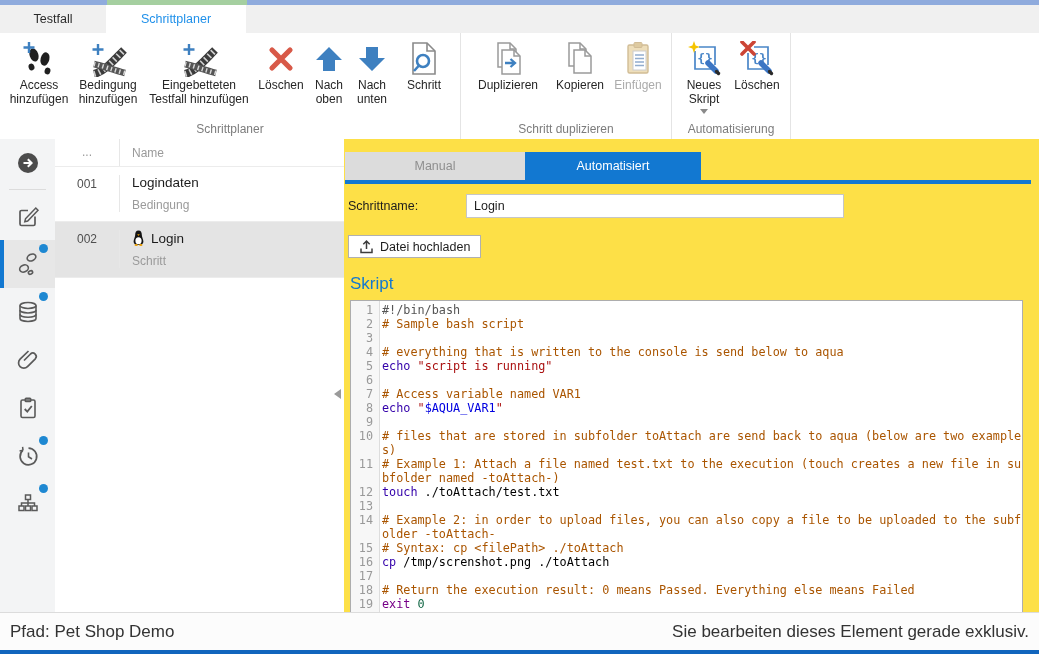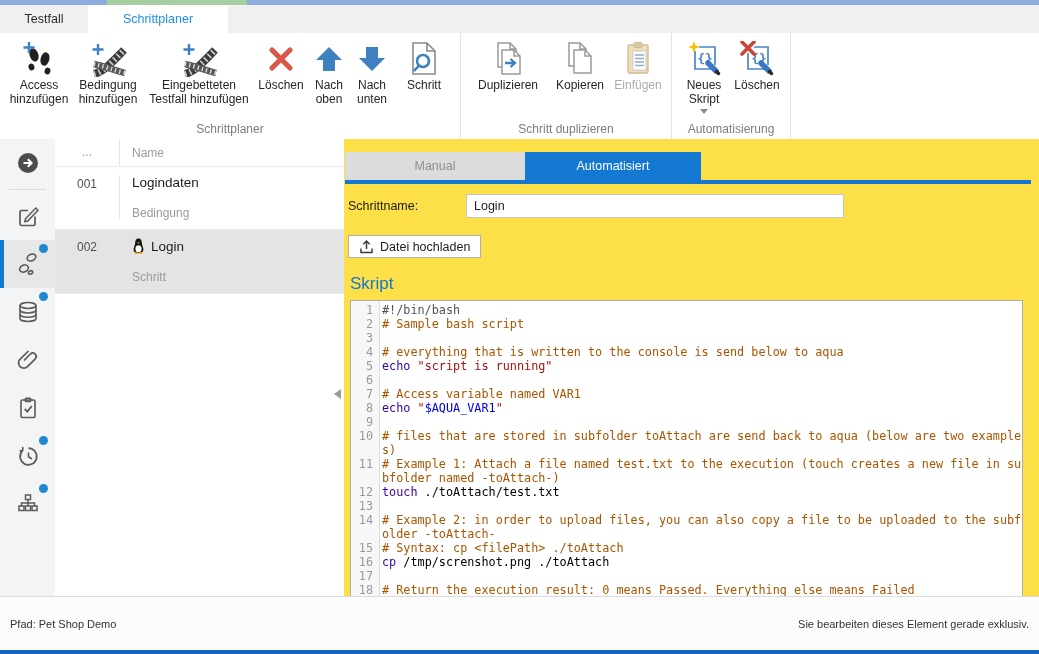--- a/index.html
+++ b/index.html
@@ -7,21 +7,21 @@
        font-family:"Liberation Sans",sans-serif;color:#1f1f1f;-webkit-font-smoothing:antialiased}
   svg{display:block}
 
   
   .topstrip{position:absolute;top:0;left:0;right:0;height:5px;background:#8fabdd}
   .topstrip .green{position:absolute;left:107px;width:140px;top:0;bottom:0;background:#a5cfa0}
 
   
   .tabbar{position:absolute;top:5px;left:0;right:0;height:28px;background:#f0f0f0;display:flex}
   .apptab{height:28px;line-height:28px;text-align:center;font-size:12.5px;color:#2b2b2b;cursor:default}
-  .apptab.t1{width:88px}
+  .apptab.t1{width:106px}
   .apptab.t2{width:140px}
   .apptab.active{background:#fff;color:#2191ea}
 
   
   .ribbon{position:absolute;top:33px;left:0;right:0;height:106px;background:#fff;border-bottom:1px solid #d4d4d4;display:flex}
   .rgroup{position:relative;display:flex;align-items:flex-start;padding:3px 6px 16px 6px;border-right:1px solid #e4e4e4}
   .glabel{position:absolute;bottom:3px;left:0;right:0;text-align:center;font-size:12px;color:#7c7c7c}
   .rb{display:flex;flex-direction:column;align-items:center;margin:0 1px;padding-top:3px}
   .ric{height:40px;display:flex;align-items:center;justify-content:center;position:relative}
   .rlabel{font-size:12px;line-height:13.5px;color:#262626;text-align:center}
@@ -38,21 +38,21 @@
   
   .panel{position:absolute;top:139px;left:55px;width:289px;bottom:26px;background:#fff;border-right:1px solid #cdcdcd}
   .phead{display:flex;height:27px;align-items:center;border-bottom:1px solid #ececec;color:#9a9a9a;font-size:12px}
   .pc1{width:64px;text-align:center;border-right:1px solid #e7e7e7;flex:none}
   .phead .pc1{line-height:27px;height:27px}
   .pc2{padding-left:12px;flex:1}
   .prow{display:flex;border-bottom:1px solid #ececec;padding:8px 0 9px;cursor:default}
   .prow.selected{background:#e4e4e4}
   .prow .pc1{font-size:12px;color:#4f4f4f;padding-top:2px;height:auto}
   .rowname{font-size:13.5px;color:#1c1c1c;display:flex;align-items:flex-end;gap:6px}
-  .rowtype{font-size:12px;color:#9a9a9a;margin-top:16px}
+  .rowtype{font-size:12px;color:#9a9a9a;margin-top:8px}
   .collapse-handle{position:absolute;top:389px;left:334px;width:0;height:0;
       border-top:5px solid transparent;border-bottom:5px solid transparent;border-right:7px solid #9a9a9a}
 
   
   .main{position:absolute;top:139px;left:344px;right:0;bottom:26px;background:#fde047}
   .dtabs{display:flex;margin:13px 0 0 1px}
   .dtab{height:28px;line-height:28px;text-align:center;font-size:12.5px;cursor:default}
   .dtab.inactive{width:180px;background:#dcdcdc;color:#8f8f8f}
   .dtab.active{width:176px;background:#1278d1;color:#fff}
   .dbar{height:4px;background:#1278d1;margin:0 8px 0 1px}
@@ -67,21 +67,21 @@
   .editor{position:relative;margin-left:6px;width:671px;height:310px;background:#fff;border:1px solid #adadad;overflow:hidden;padding-top:2px;box-sizing:content-box}
   .gbg{position:absolute;left:0;top:0;bottom:0;width:28px;background:#f7f7f7;border-right:1px solid #ddd}
   .cl{display:flex;position:relative}
   .ln{width:22px;padding-right:6px;text-align:right;color:#999;font:11.8px/14px "DejaVu Sans Mono",monospace;flex:none}
   .ct{margin-left:3px;width:640px;font:11.8px/14px "DejaVu Sans Mono",monospace;white-space:pre-wrap;word-break:break-all;color:#000;min-height:14px}
   .meta{color:#555}.com{color:#aa5500}.str{color:#aa1111}.bui{color:#3300aa}
   .kw{color:#770088}.def{color:#0000e0}.num{color:#116644}.pln{color:#000}
 
   
   .status{position:absolute;left:0;right:0;bottom:4px;height:21px;background:#fcfcfc;border-top:1px solid #dcdcdc;
-          display:flex;justify-content:space-between;align-items:center;padding:16px 10px;font-size:11px;color:#333}
+          display:flex;justify-content:space-between;align-items:center;padding:8px 10px;font-size:17px;color:#333}
   .bottombar{position:absolute;left:0;right:0;bottom:0;height:4px;background:#1165bd}
 </style>
 </head>
 <body>
 
 <div class="topstrip">
   <div class="green"></div>
 </div>
 
 <div class="tabbar">

